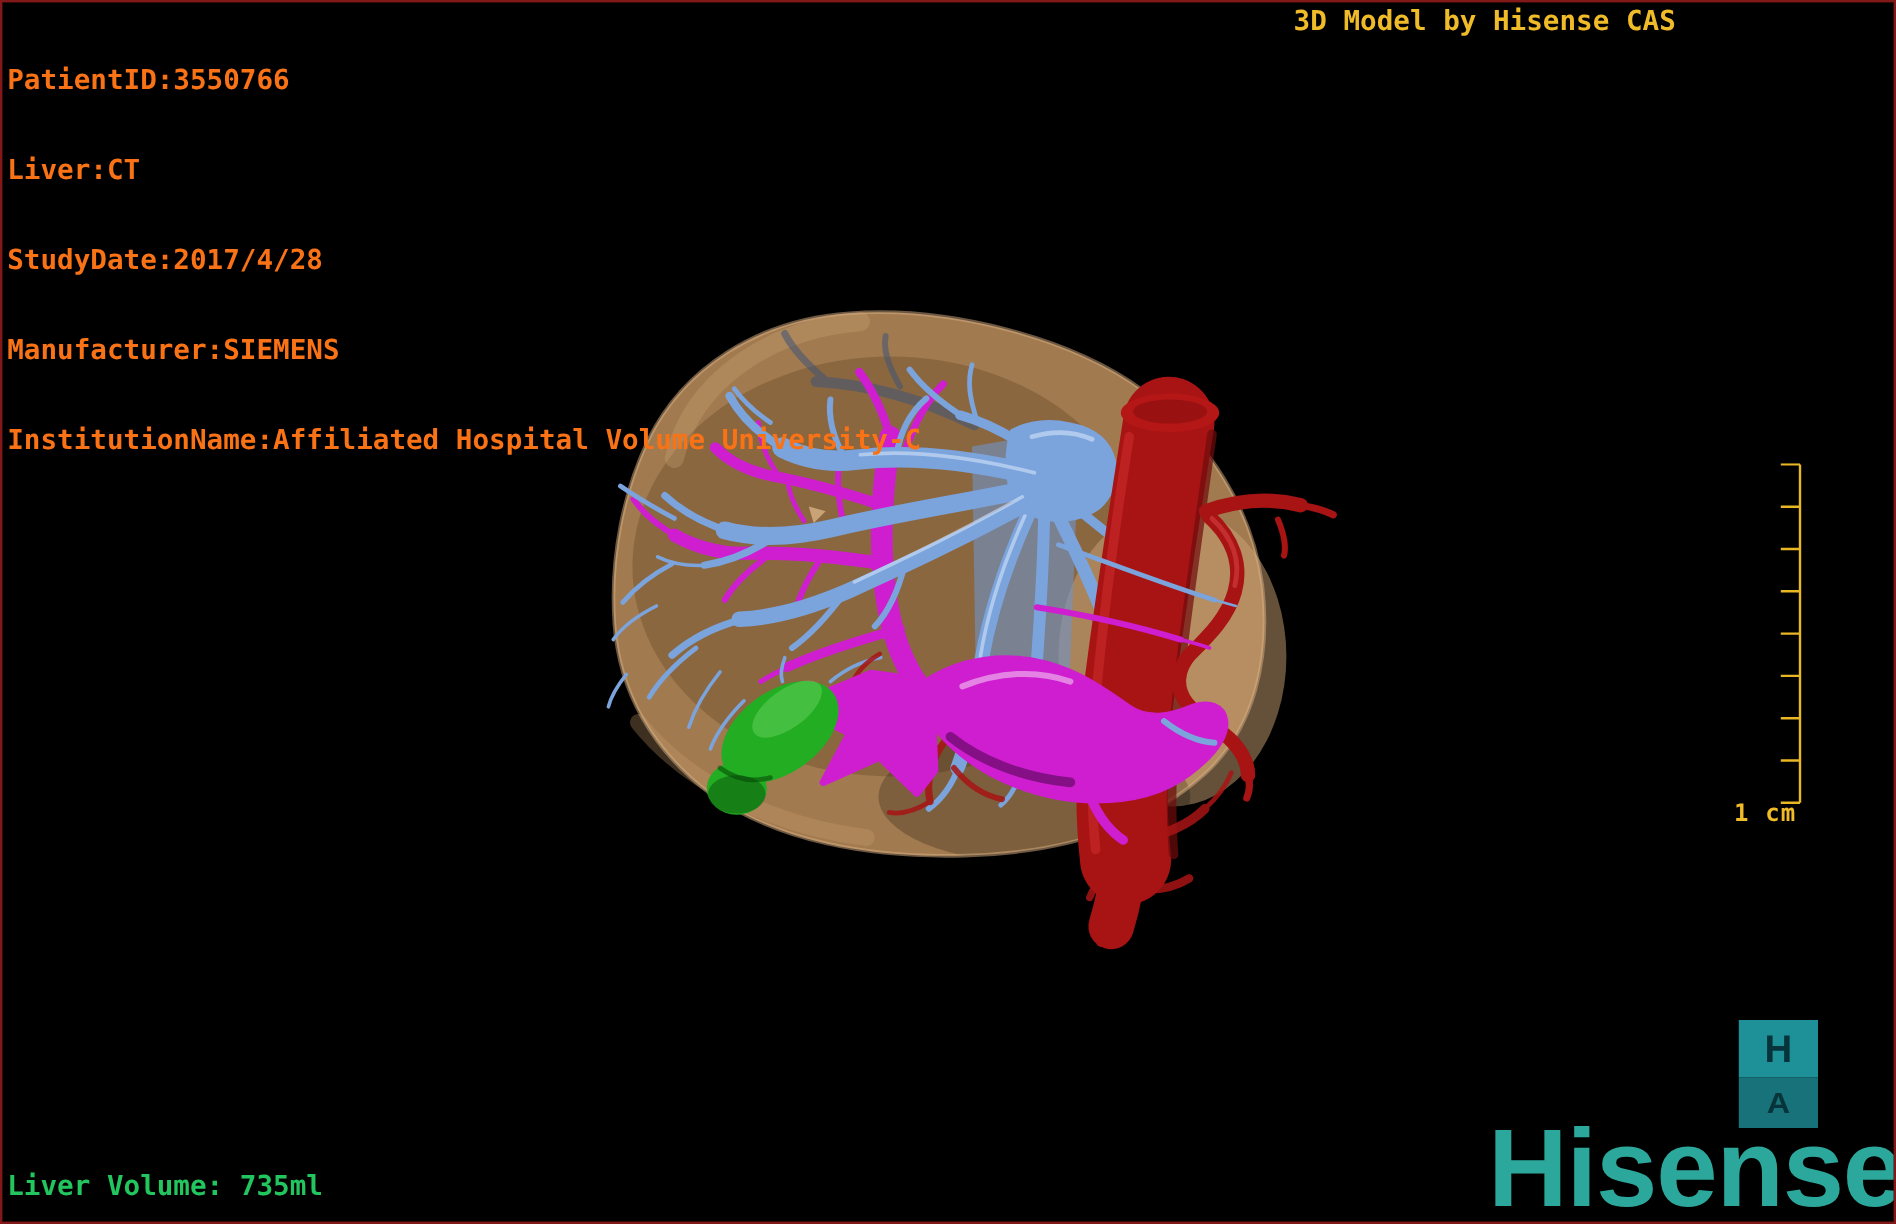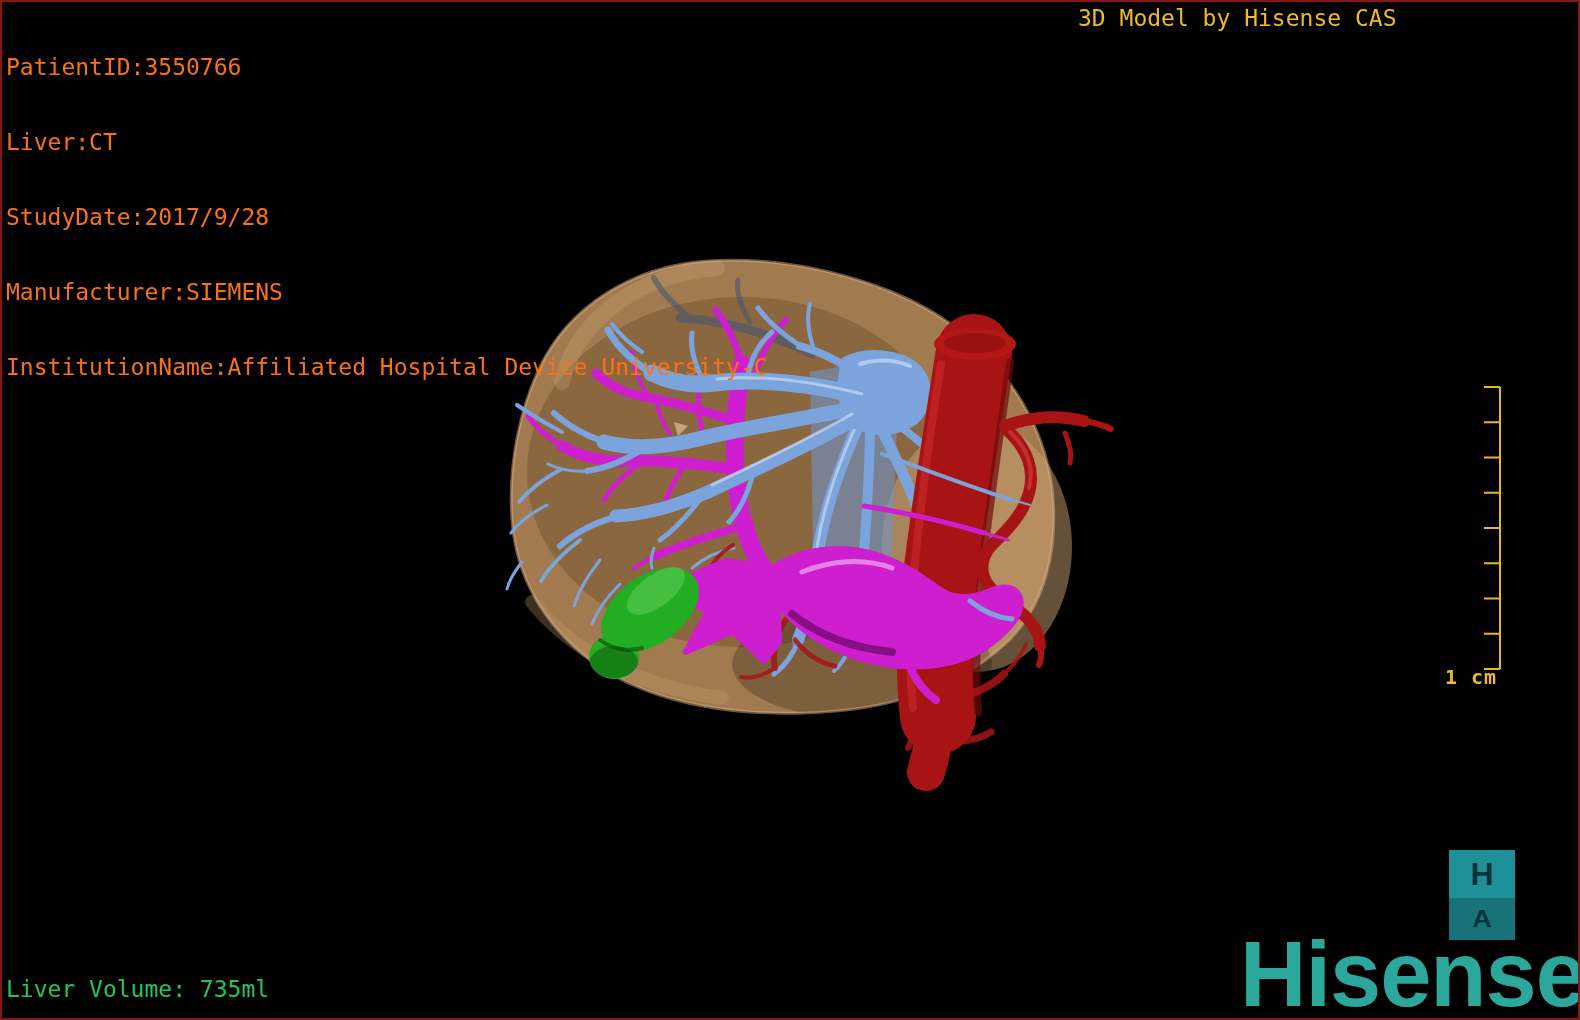--- a/index.html
+++ b/index.html
@@ -9,21 +9,21 @@
     background:#000;
     border:2px solid #821818;
     box-sizing:border-box;
     overflow:hidden;
     font-family:"DejaVu Sans Mono","Liberation Mono",monospace;
   }
   .overlay-text{
     position:absolute;
     font-size:23px;
     line-height:25px;
-    font-weight:normal;
+    font-weight:bold;
     letter-spacing:0px;
     white-space:pre;
   }
   #patient-info{left:4px;top:3px;}
   #watermark{left:1076px;top:4px;}
   #liver-volume{left:4px;top:975px;}
   #model-viewport{position:absolute;left:0;top:0;width:1580px;height:1020px;}
   #ruler{position:absolute;left:1481px;top:384px;width:20px;height:286px;}
   #ruler-label{
     position:absolute;left:1441px;top:663px;width:56px;
@@ -192,23 +192,23 @@
       </g>
       <ellipse cx="612" cy="655" rx="25" ry="22" fill="#23ad23"></ellipse>
       <ellipse cx="612" cy="660" rx="24" ry="16" fill="rgba(0,45,0,0.35)"></ellipse>
       <path d="M 598,638 C 610,647 625,650 640,646" fill="none" stroke="rgba(0,60,0,0.5)" stroke-width="4" stroke-linecap="round"></path>
     </g>
   </svg>
 
   <div id="patient-info" class="overlay-text" style="color: #f97316;">
     <div>PatientID:3550766</div>
     <div>Liver:CT</div>
-    <div>StudyDate:2017/9/28</div>
+    <div>StudyDate:2017/4/28</div>
     <div>Manufacturer:SIEMENS</div>
-    <div>InstitutionName:Affiliated Hospital Device University-C</div>
+    <div>InstitutionName:Affiliated Hospital Volume University-C</div>
   </div>
 
   <div id="watermark" class="overlay-text" style="color: rgb(240, 187, 40);">3D Model by Hisense CAS</div>
 
   <div id="liver-volume" class="overlay-text" style="color: #22c55e;">Liver Volume: 735ml</div>
 
   <svg id="ruler" viewBox="0 0 20 286" xmlns="http://www.w3.org/2000/svg">
     <path fill="none" stroke-width="2" d="M17,1 V283 M1,1 H17 M1,36.25 H17 M1,71.5 H17 M1,106.75 H17 M1,142 H17 M1,177.25 H17 M1,212.5 H17 M1,247.75 H17 M1,283 H17" stroke="#e9b624"></path>
   </svg>
   <div id="ruler-label" style="color: rgb(240, 187, 40); text-align: center;">1 cm</div>

